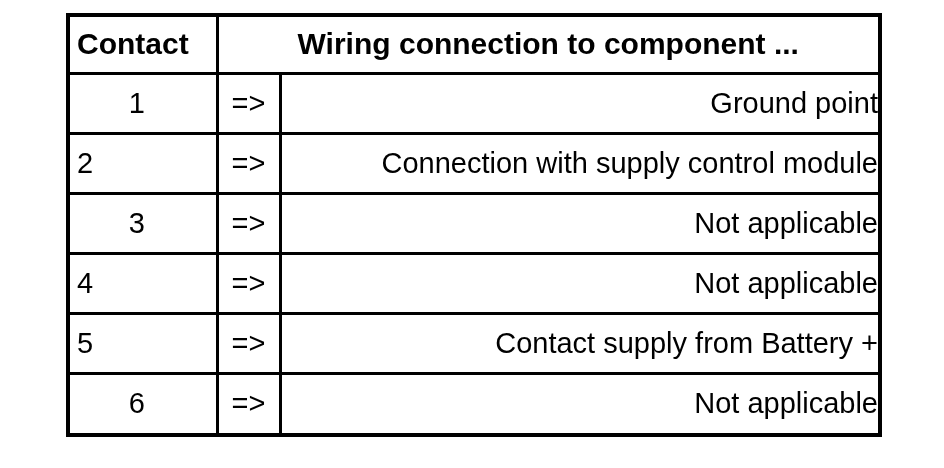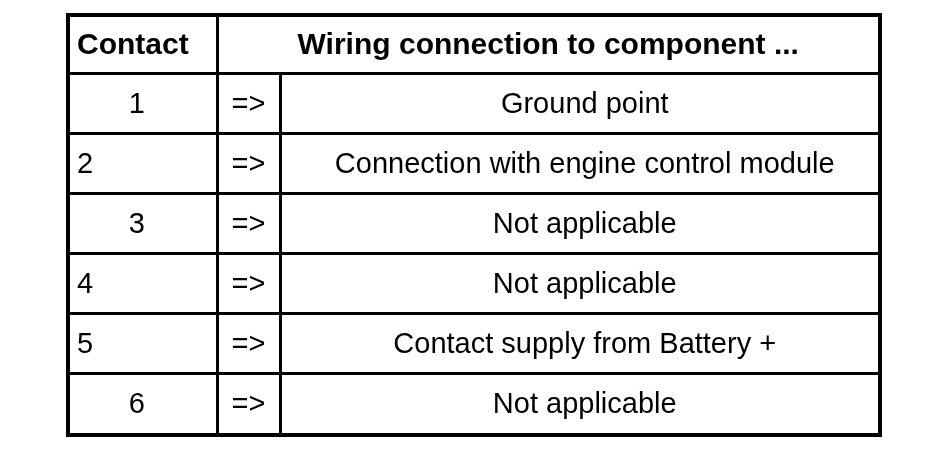--- a/index.html
+++ b/index.html
@@ -59,21 +59,21 @@
   td.contact-cell {
     padding-left: 7px;
     padding-right: 19px;
     text-align: left;
   }
   td.arrow-cell {
     text-align: center;
     padding: 0;
   }
   td.desc-cell {
-    text-align: center;
+    text-align: right;
     padding-left: 10px;
   }
 </style>
 </head>
 <body>
 
 <div class="page">
   <table class="pin-table">
     <colgroup>
       <col class="col-contact">
@@ -88,21 +88,21 @@
 
       <tr class="data-row">
         <td class="contact-cell" style="text-align: center;">1</td>
         <td class="arrow-cell">=&gt;</td>
         <td class="desc-cell">Ground point</td>
       </tr>
 
       <tr class="data-row">
         <td class="contact-cell" style="text-align: left;">2</td>
         <td class="arrow-cell">=&gt;</td>
-        <td class="desc-cell">Connection with engine control module</td>
+        <td class="desc-cell">Connection with supply control module</td>
       </tr>
 
       <tr class="data-row">
         <td class="contact-cell" style="text-align: center;">3</td>
         <td class="arrow-cell">=&gt;</td>
         <td class="desc-cell">Not applicable</td>
       </tr>
 
       <tr class="data-row">
         <td class="contact-cell" style="text-align: left;">4</td>

